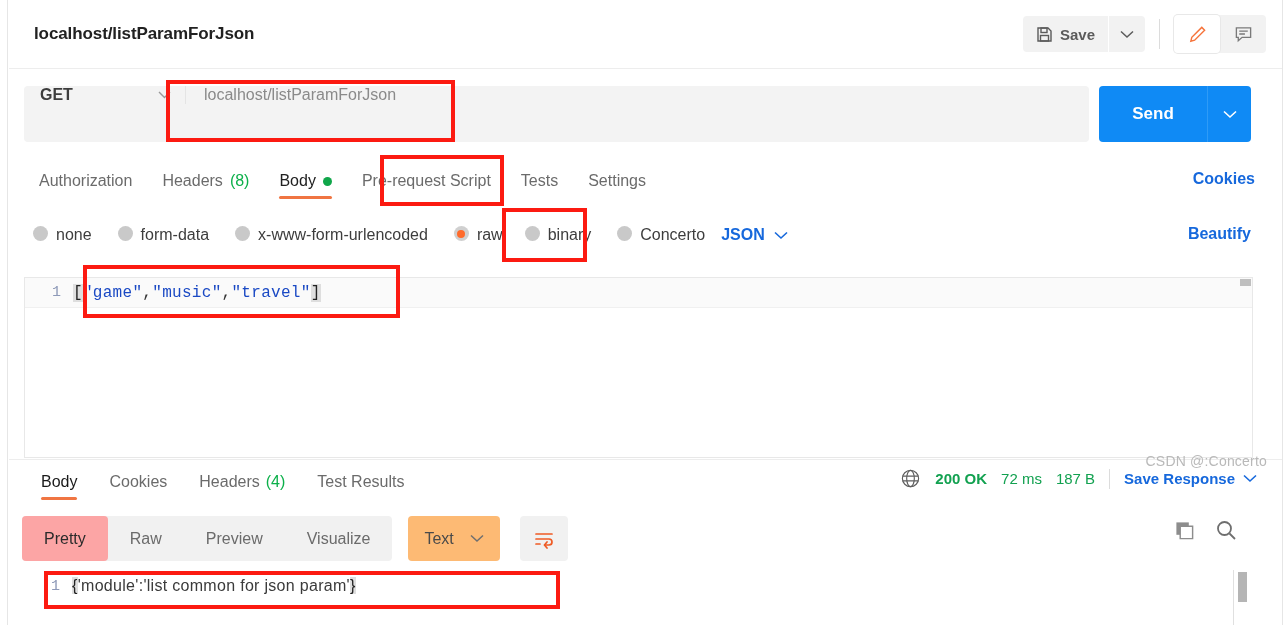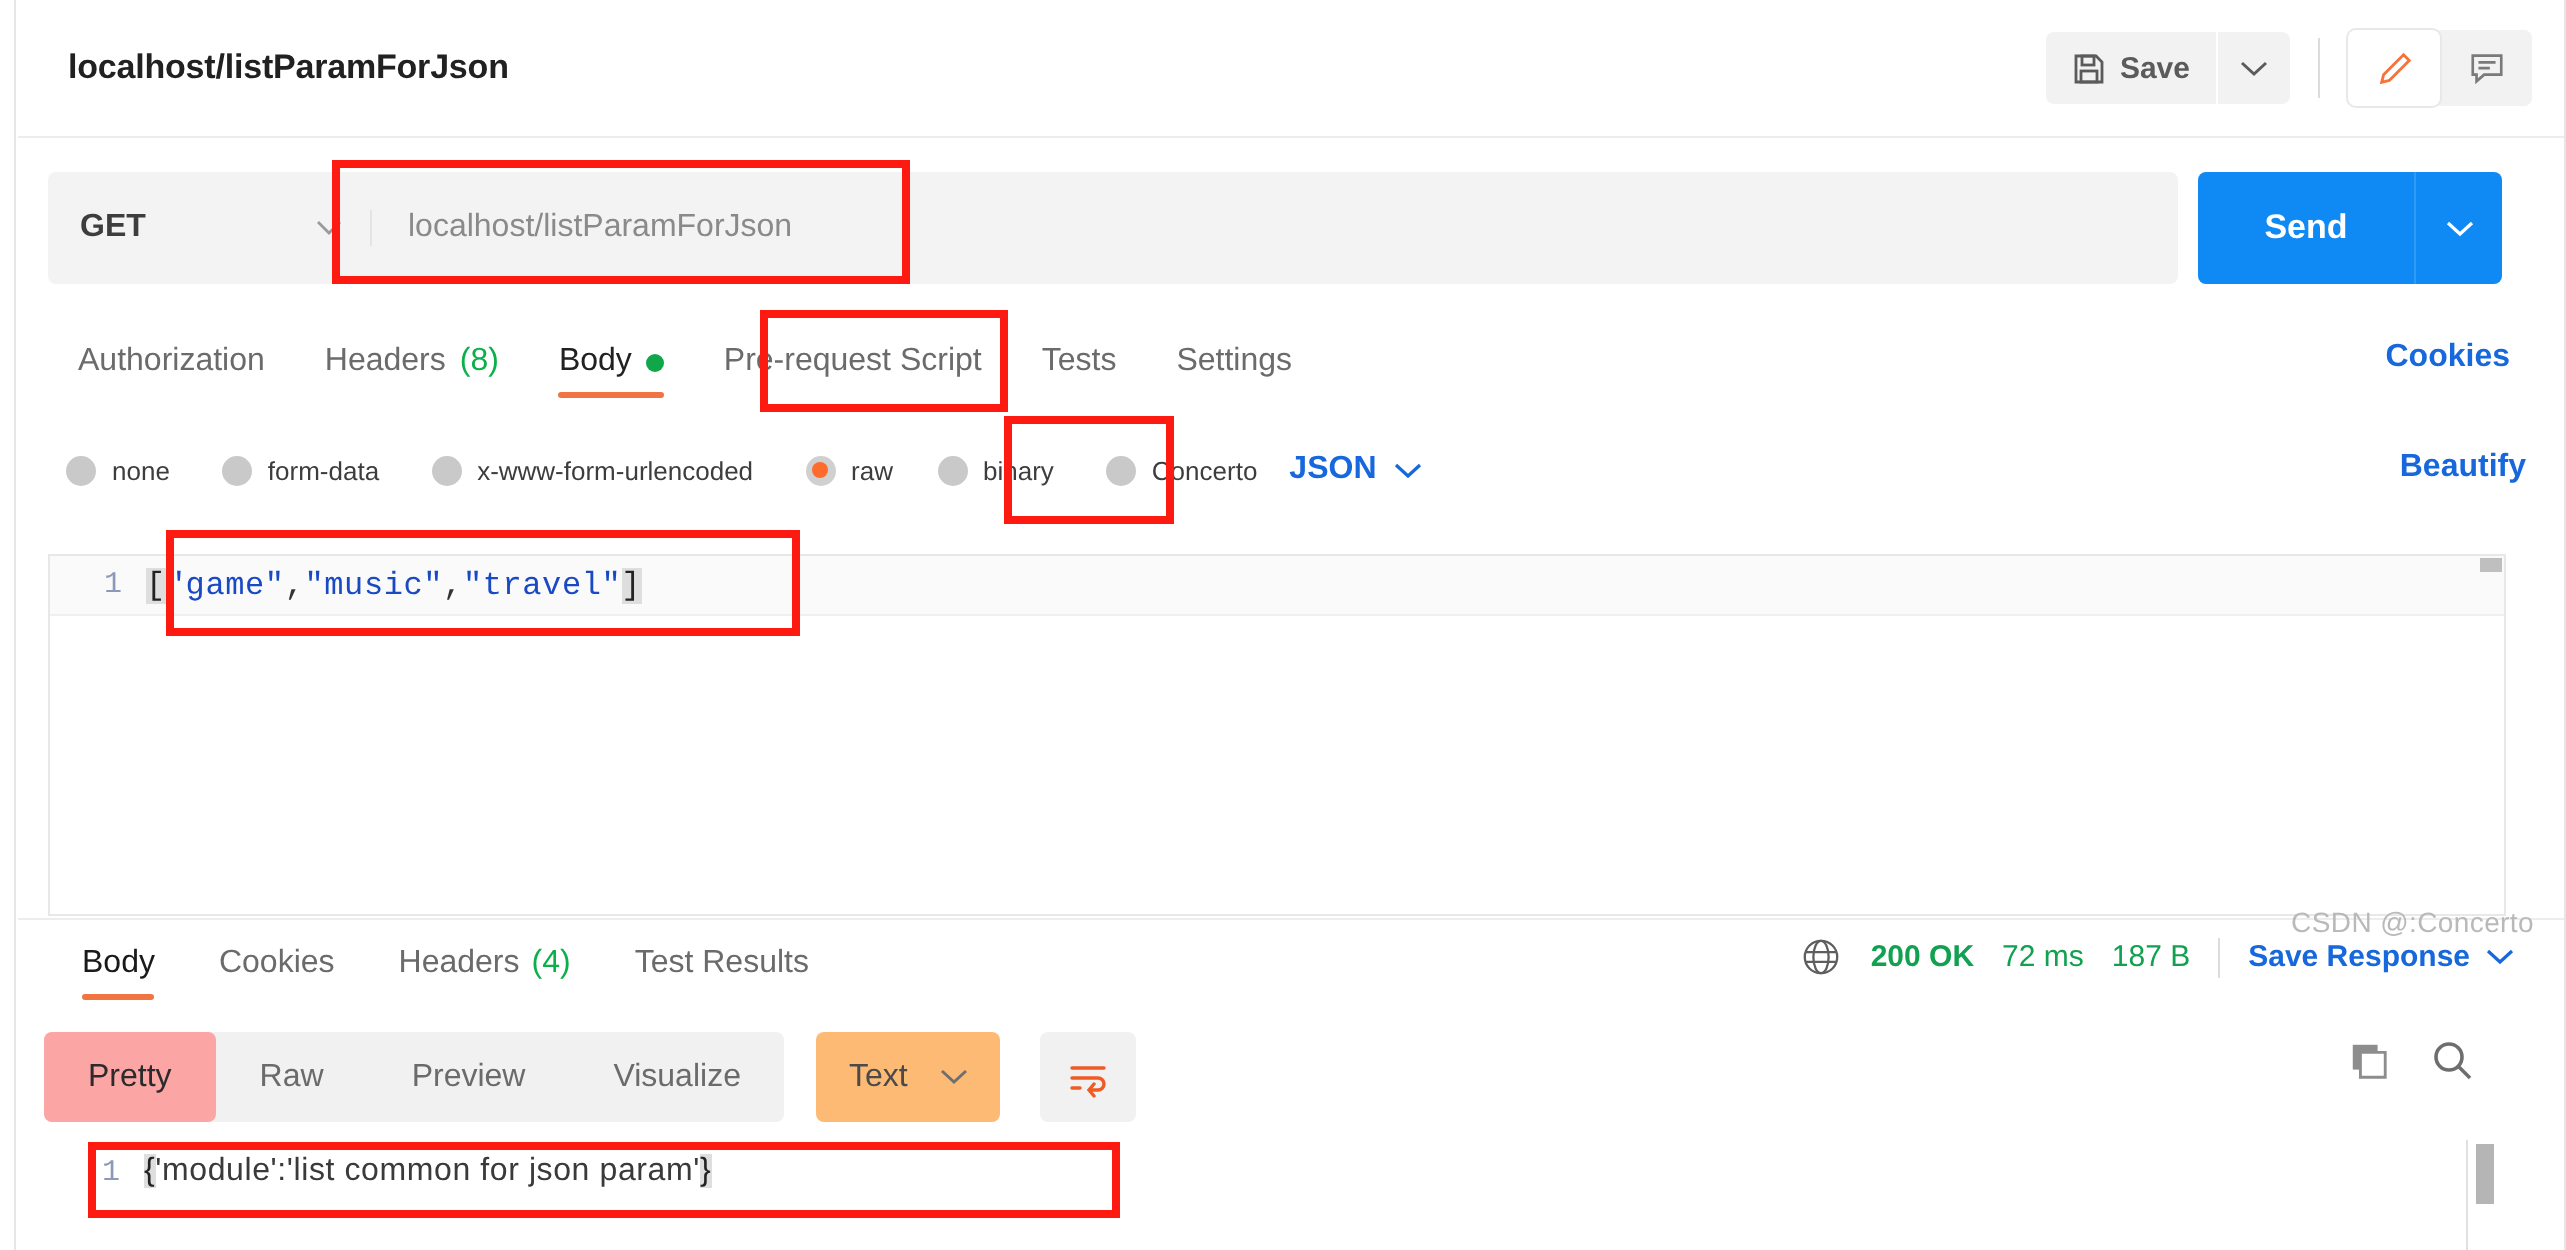--- a/index.html
+++ b/index.html
@@ -55,21 +55,21 @@
   }
   .icon-btn {
     width: 46px; height: 38px; display: flex; align-items: center; justify-content: center;
     border-radius: 4px; cursor: pointer; background: transparent; border: none;
   }
   .icon-btn.active { background: #ffffff; box-shadow: 0 0 0 1px #e8e8e8; }
 
   
   .urlbar {
     position: absolute; left: 24px; top: 86px; width: 1065px; height: 56px;
-    display: flex; align-items: center;
+    display: flex; align-items: flex-start;
     background: #f3f3f3; border-radius: 4px;
   }
   .method {
     width: 162px; display: flex; align-items: center; justify-content: space-between;
     padding: 0 14px 0 16px; font-size: 16px; font-weight: bold; color: #3d3d3d;
     cursor: pointer; border-right: 1px solid #e4e4e4;
   }
   .urlfield {
     flex: 1; display: flex; align-items: center; padding-left: 18px;
     font-size: 16px; color: #8a8a8a; cursor: text;
@@ -110,36 +110,36 @@
     font-size: 16px; font-weight: bold; color: #1668dc; cursor: pointer;
   }
 
   
   .radio-row {
     position: absolute; left: 9px; top: 212px; width: 1273px; height: 46px;
     display: flex; align-items: center; padding-left: 24px; gap: 0;
   }
   .radio-opt {
     display: flex; gap: 8px;
-    font-size: 13px; color: #3d3d3d; cursor: pointer; margin-right: 26px;
+    font-size: 16px; color: #3d3d3d; cursor: pointer; margin-right: 26px;
   }
   .rdot {
     width: 15px; height: 15px; border-radius: 50%; background: #c9c9c9;
     display: flex; align-items: center; justify-content: center;
   }
   .rdot.sel { background: #d0d0d0; }
   .rdot.sel::after {
     content: ""; width: 8px; height: 8px; border-radius: 50%; background: #ff6b2c;
   }
   .json-sel {
     display: flex; align-items: center; gap: 9px; margin-left: 8px;
     font-size: 16px; font-weight: bold; color: #1668dc; cursor: pointer;
   }
   .beautify {
-    position: absolute; right: 20px; top: 225px;
+    position: absolute; right: 32px; top: 225px;
     font-size: 16px; font-weight: bold; color: #1668dc; cursor: pointer;
   }
 
   
   .req-editor {
     position: absolute; left: 24px; top: 277px; width: 1229px; height: 181px;
     background: #fff; border: 1px solid #e8e8e8;
     font-family: "Liberation Mono", monospace;
   }
   .code-line {

